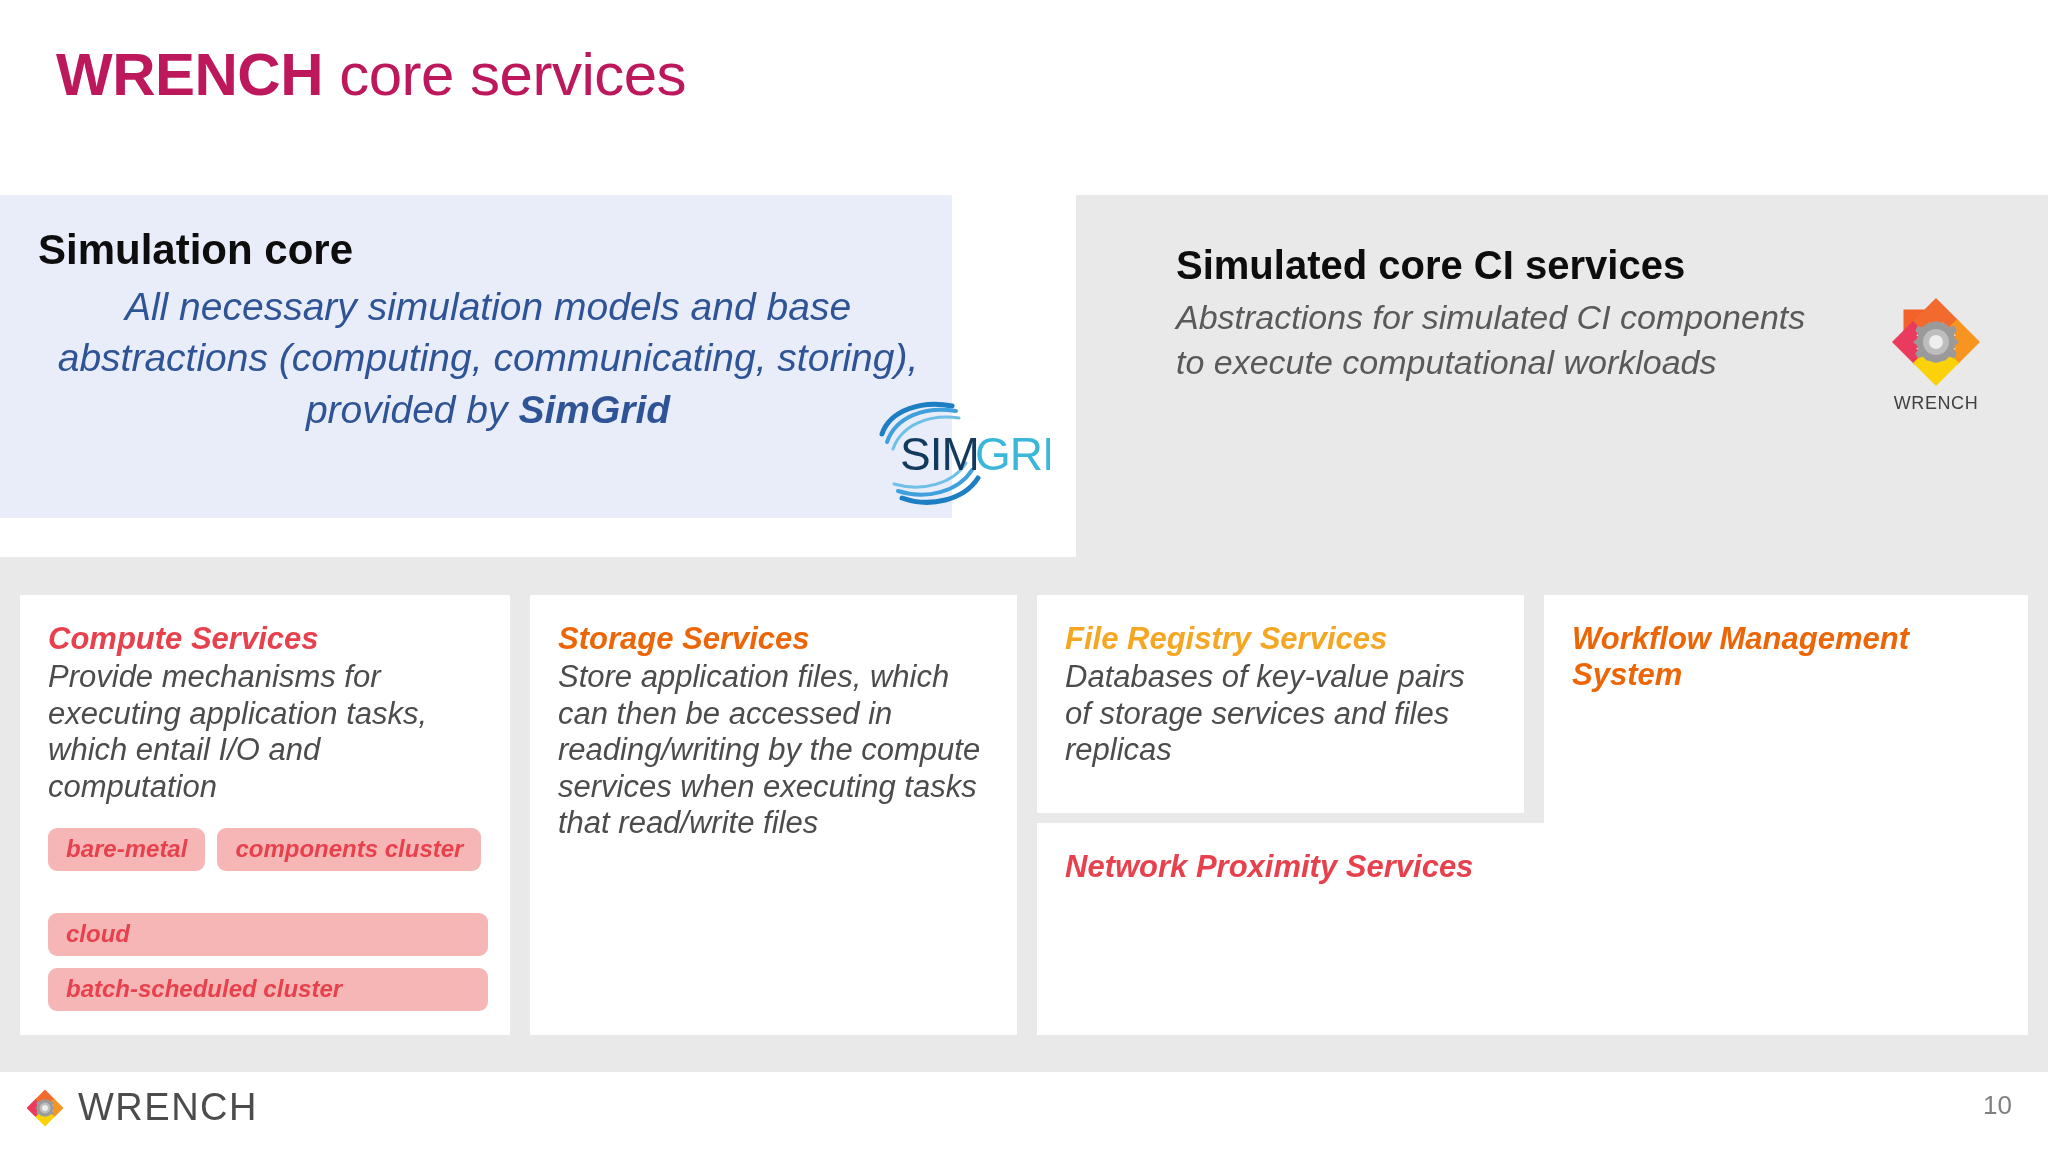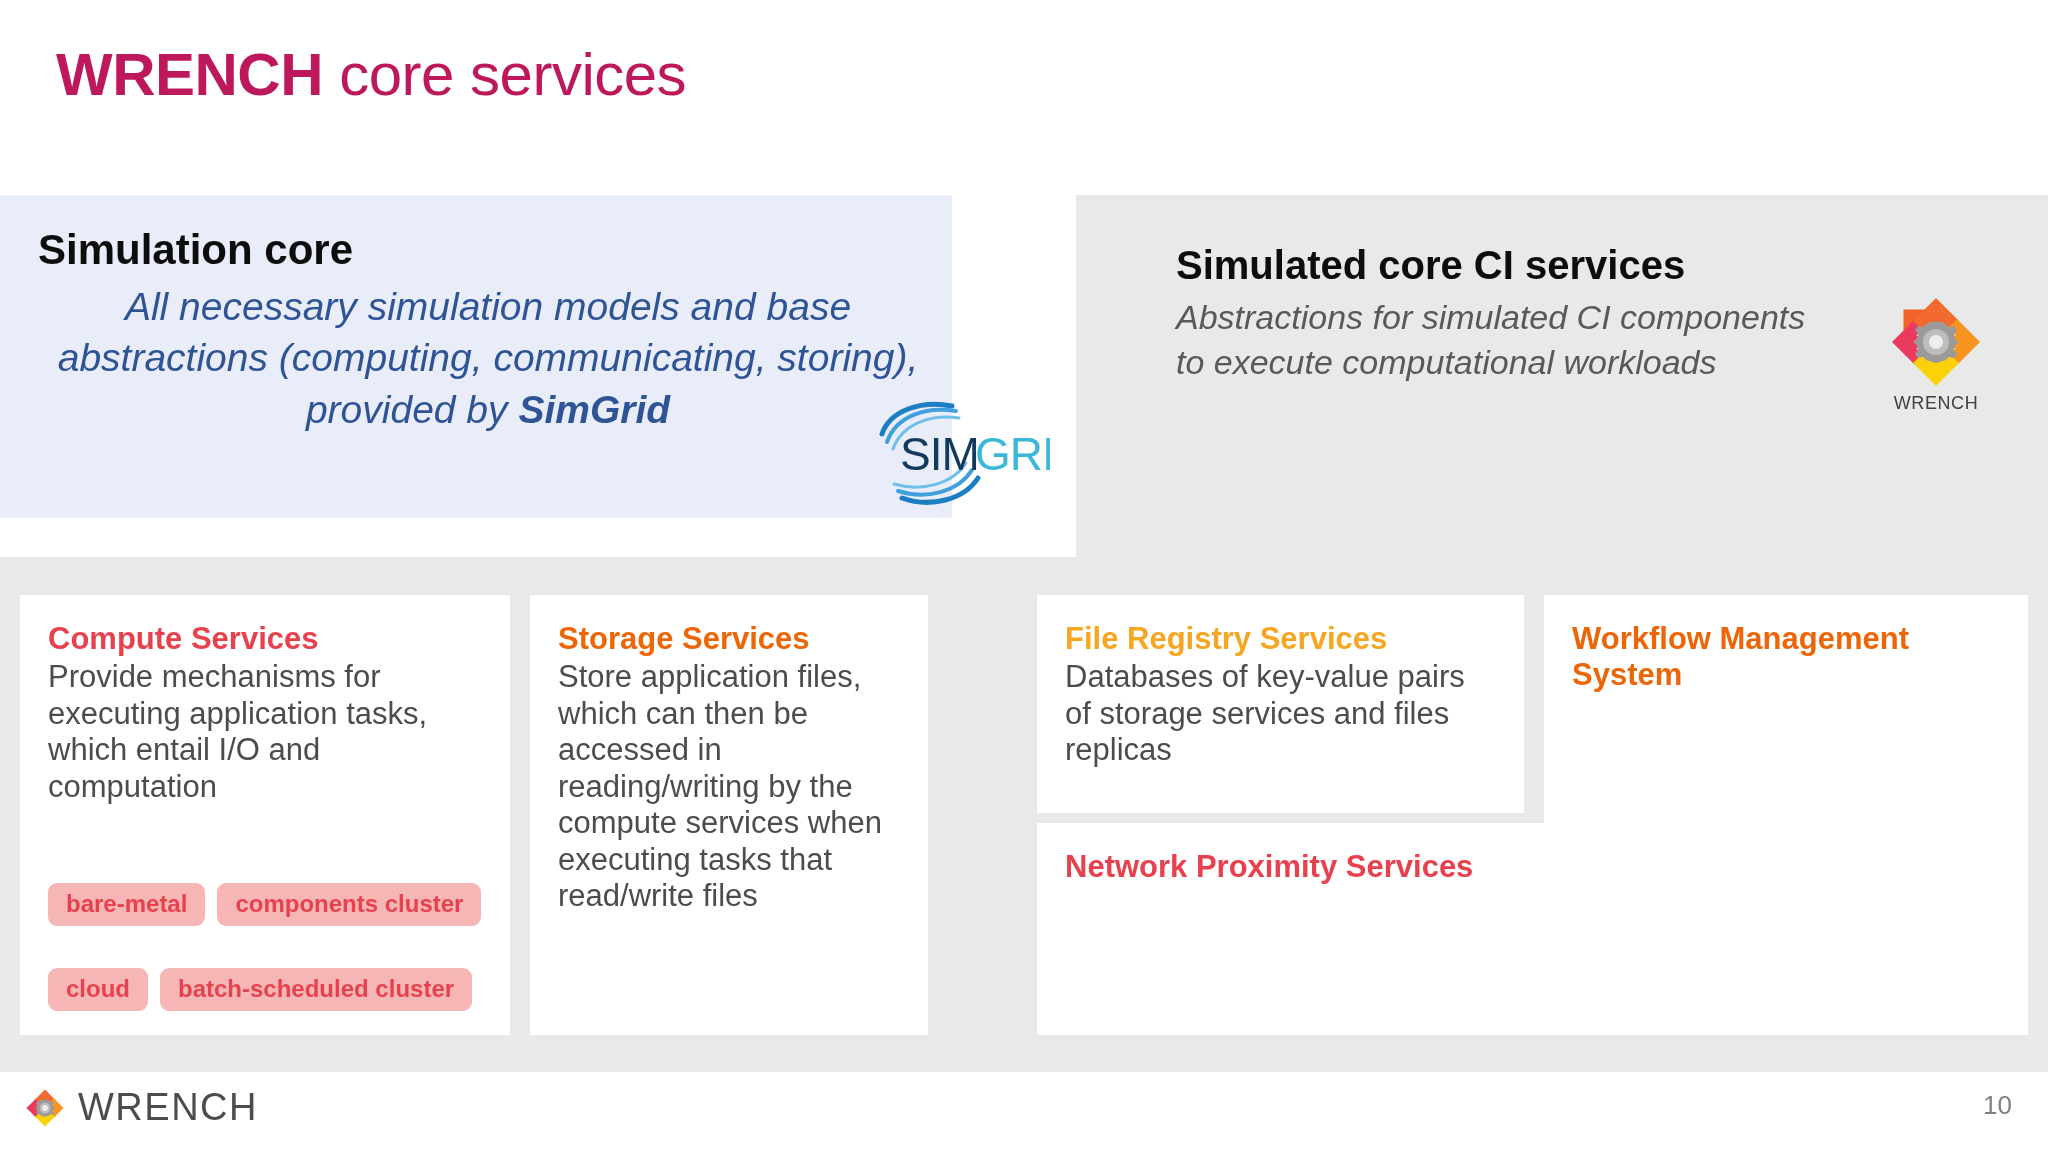--- a/index.html
+++ b/index.html
@@ -131,24 +131,25 @@
     height: 515px;
     background: #e9e9e9;
   }
 
   .card {
     position: absolute;
     background: #ffffff;
     box-sizing: border-box;
     padding: 26px 28px 20px 28px;
     overflow: hidden;
+    font-style: italic;
   }
 
   .card-c1 { left: 20px;   top: 595px;  width: 490px;  height: 440px; }
-  .card-c2 { left: 530px;  top: 595px;  width: 398px;  height: 440px; }
+  .card-c2 { left: 530px;  top: 595px;  width: 487px;  height: 440px; }
   .card-c3a{ left: 1037px; top: 595px;  width: 487px;  height: 218px; }
   .card-c3b{ left: 1037px; top: 823px;  width: 586px;  height: 212px; }
   .card-c4 { left: 1544px; top: 595px;  width: 484px;  height: 440px; }
 
   .card-title {
     font-weight: 700;
     font-size: 31px;
     line-height: 1.16;
     margin: 0 0 2px 0;
   }
@@ -172,21 +173,21 @@
     left: 28px;
     bottom: 24px;
     width: 440px;
   }
   .pill-row {
     display: flex;
     gap: 12px;
     margin-bottom: 12px;
     margin-top: 42px;
   }
-  .pill-row:last-child { margin-bottom: 0; }
+  .pill-row:last-child { margin-bottom: 0; flex-direction: column; }
   .pill {
     background: #f7b6b6;
     color: #e8414e;
     font-weight: 700;
     font-size: 24px;
     border-radius: 9px;
     padding: 9px 18px 10px 18px;
     white-space: nowrap;
     line-height: 1;
   }

